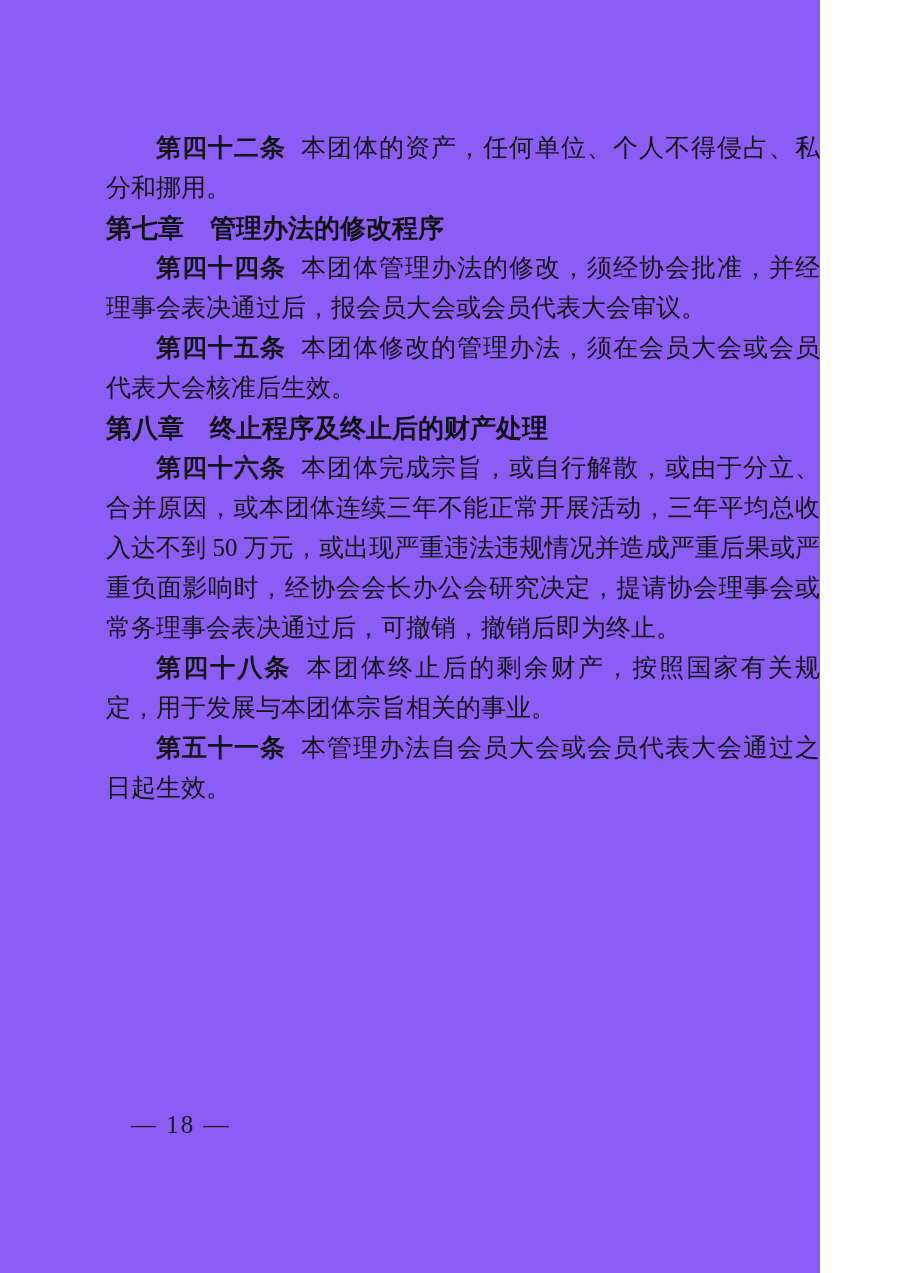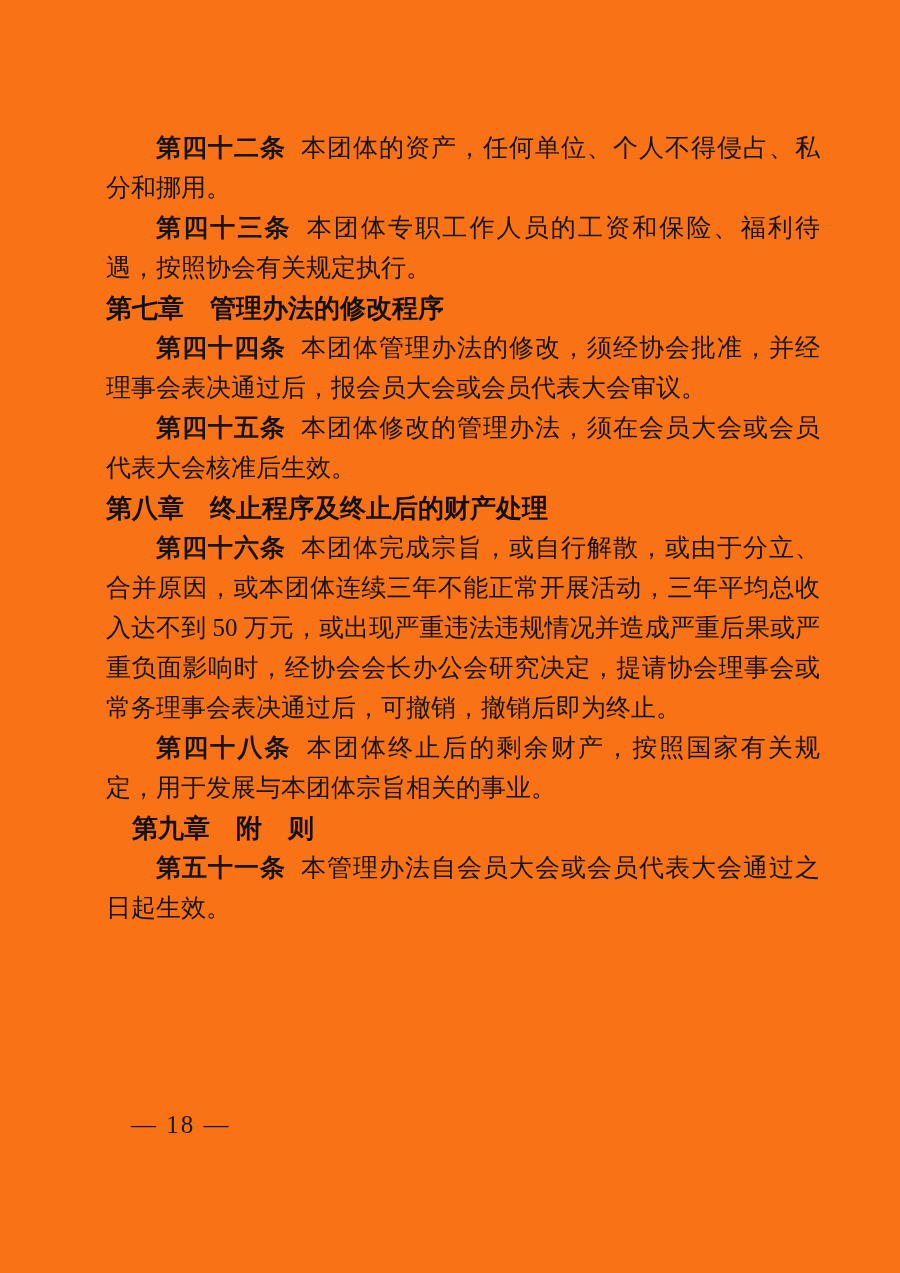--- a/index.html
+++ b/index.html
@@ -2,23 +2,23 @@
 <html><head>
 <meta charset="utf-8">
 <style>
   html, body {
     margin: 0;
     padding: 0;
     background: #ffffff;
   }
   .page {
     position: relative;
-    width: 900px;
+    width: 820px;
     height: 1273px;
-    background: #f97316;
+    background: #8b5cf6;
     color: #151515;
     overflow: hidden;
     font-family: "Liberation Serif", "DejaVu Serif", serif;
   }
   .content {
     position: absolute;
     left: 106px;
     top: 128px;
     width: 714px;
     font-size: 25px;
@@ -62,36 +62,34 @@
   }
 </style>
 </head>
 <body>
 
 <div class="page">
   <main class="content">
 
     <p class="para"><span class="term">第四十二条</span><span>本团体的资产，任何单位、个人不得侵占、私分和挪用。</span></p>
 
-    <p class="para"><span class="term">第四十三条</span><span>本团体专职工作人员的工资和保险、福利待遇，按照协会有关规定执行。</span></p>
 
     <h2 class="chapter center">第七章　管理办法的修改程序</h2>
 
     <p class="para"><span class="term">第四十四条</span><span>本团体管理办法的修改，须经协会批准，并经理事会表决通过后，报会员大会或会员代表大会审议。</span></p>
 
     <p class="para"><span class="term">第四十五条</span><span>本团体修改的管理办法，须在会员大会或会员代表大会核准后生效。</span></p>
 
     <h2 class="chapter center">第八章　终止程序及终止后的财产处理</h2>
 
     <p class="para"><span class="term">第四十六条</span><span>本团体完成宗旨，或自行解散，或由于分立、合并原因，或本团体连续三年不能正常开展活动，三年平均总收入达不到 50 万元，或出现严重违法违规情况并造成严重后果或严重负面影响时，经协会会长办公会研究决定，提请协会理事会或常务理事会表决通过后，可撤销，撤销后即为终止。</span></p>
 
 
     <p class="para"><span class="term">第四十八条</span><span>本团体终止后的剩余财产，按照国家有关规定，用于发展与本团体宗旨相关的事业。</span></p>
 
-    <h2 class="chapter left">第九章　附　则</h2>
 
 
 
     <p class="para"><span class="term">第五十一条</span><span>本管理办法自会员大会或会员代表大会通过之日起生效。</span></p>
 
   </main>
 
   <div class="footer">— 18 —</div>
 </div>
 

